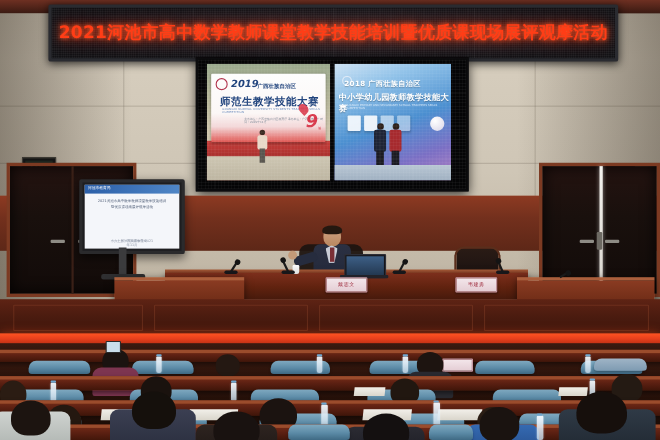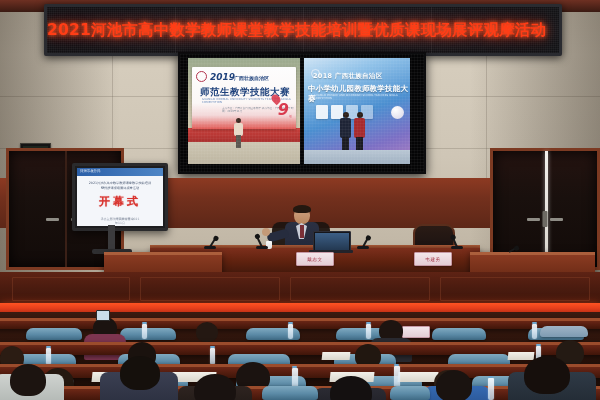--- a/index.html
+++ b/index.html
@@ -40,21 +40,21 @@
     content:"";position:absolute;inset:0;
     background:
       repeating-linear-gradient(0deg,rgba(255,255,255,.035) 0 1px,rgba(0,0,0,0) 1px 2px),
       repeating-linear-gradient(90deg,rgba(255,255,255,.03) 0 1px,rgba(0,0,0,0) 1px 2px),
       radial-gradient(ellipse at 50% 50%,#27282d 0%,#121316 80%);
     pointer-events:none;
   }
   .led-panelsplit{position:absolute;top:0;height:100%;width:1px;background:rgba(255,255,255,.05);}
   .led-text{
     position:absolute;left:0;right:0;top:50%;transform:translateY(-50%);
-    text-align:left;white-space:nowrap;
+    text-align:center;white-space:nowrap;
     font-size:15.5px;font-weight:bold;letter-spacing:.2px;
     color:#ff3d16;
     text-shadow:0 0 4px #ff5a2a,0 0 9px rgba(255,60,20,.85),0 0 18px rgba(255,40,10,.5);
     z-index:3;
   }
 
   
   .screen-outer{
     position:absolute;left:178px;top:52px;width:244px;height:118px;
     background:#050506;border:2px solid #0c0c0e;
@@ -353,21 +353,20 @@
     <div class="handle h2"></div>
   </div>
 
   <div class="tv">
     <div class="tv-slide">
       <div class="tv-bar">
         <div class="bt">河池市教育局</div>
       </div>
       <div style="position:absolute;left:8%;right:8%;top:13px;font-size:3.2px;color:#4b5a74;text-align:center;line-height:4.4px;">2021河池市高中数学教师课堂教学技能培训</div>
       <div style="position:absolute;left:8%;right:8%;top:18px;font-size:3.2px;color:#4b5a74;text-align:center;line-height:4.4px;">暨优质课现场展评观摩活动</div>
-      <div class="tv-ttl">开幕式</div>
       <div class="tv-foot">主办：河池市教育局</div>
       <div class="tv-foot" style="bottom:1px;">承办：河池市高级中学  2021年11月</div>
     </div>
   </div>
   <div class="tv-stand"></div>
   <div class="tv-base"></div>
 
   <div class="sp-chair"></div>
   <div class="speaker">
     <div class="sp-body"></div>

